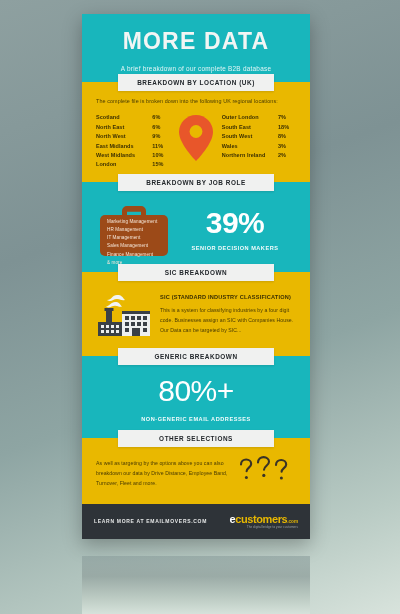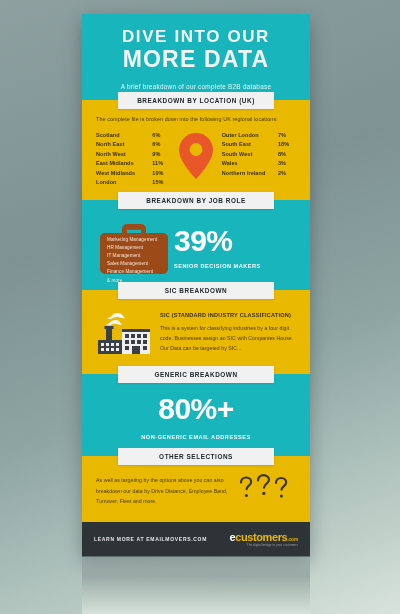--- a/index.html
+++ b/index.html
@@ -149,21 +149,21 @@
   .case-list {
     position: absolute;
     left: 11px;
     top: 16px;
     color: #F5E6D8;
     font-size: 4.6px;
     line-height: 1.78;
     letter-spacing: 0.1px;
     z-index: 3;
   }
-  .job .stat { flex: 1; text-align: left; padding-left: 2px; }
+  .job .stat { flex: 1; text-align: center; padding-left: 2px; }
   .job .big {
     color: #FFFFFF;
     font-size: 30px;
     font-weight: bold;
     letter-spacing: -0.5px;
     line-height: 1;
   }
   .job .cap {
     color: #F0FBFB;
     font-size: 5.6px;
@@ -196,21 +196,21 @@
   }
 
   
   .gen {
     padding: 20px 14px 16px;
     text-align: center;
   }
   .gen .big {
     color: #FFFFFF;
     font-size: 30px;
-    font-weight: bold;
+    font-weight: normal;
     letter-spacing: -0.5px;
     line-height: 1;
   }
   .gen .cap {
     color: #F0FBFB;
     font-size: 5.6px;
     font-weight: bold;
     letter-spacing: 0.55px;
     margin-top: 10px;
   }
@@ -266,21 +266,20 @@
   }
 </style>
 </head>
 <body>
 
 <div class="stage">
   <div class="card" id="card">
 
     <div class="band teal">
       <div class="hero">
-        <div class="t1">DIVE INTO OUR</div>
         <div class="t2">MORE DATA</div>
         <div class="sub">A brief breakdown of our complete B2B database</div>
       </div>
     </div>
 
     <div class="band yellow">
       <div class="banner-wrap">
         <div class="banner">BREAKDOWN BY LOCATION (UK)</div>
       </div>
       <div class="loc">

